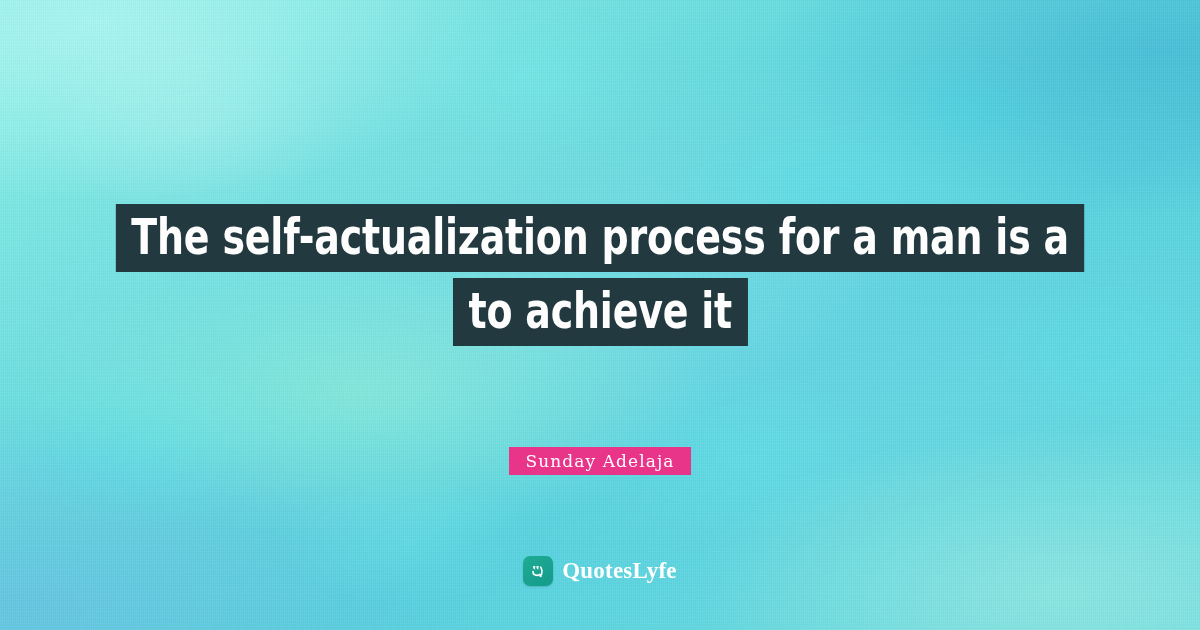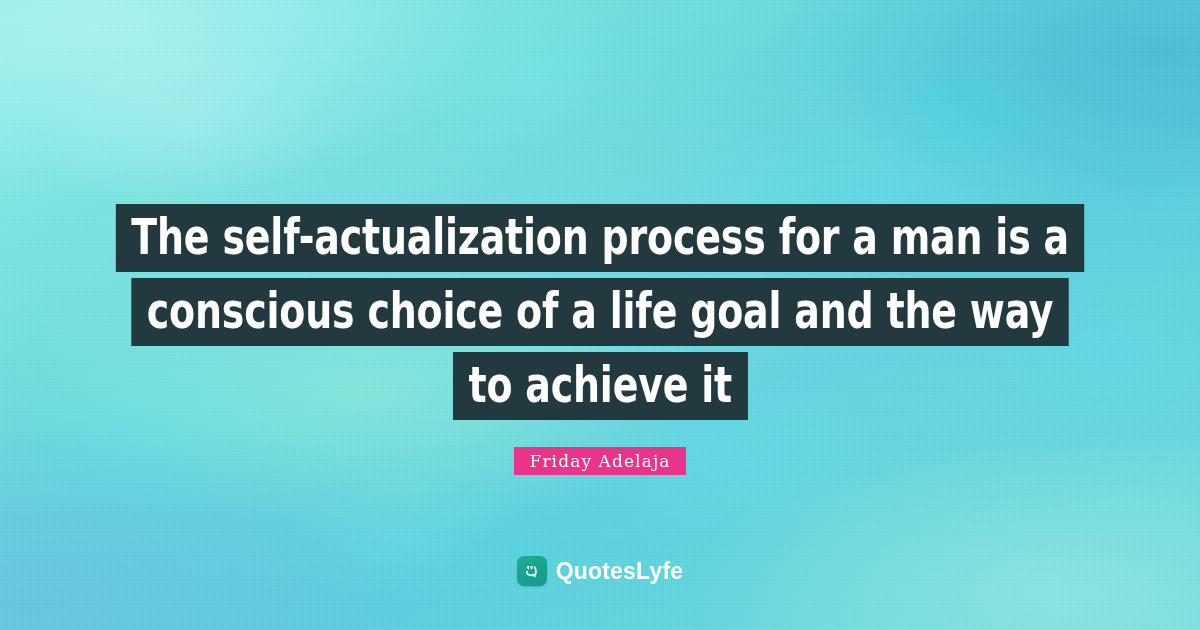--- a/index.html
+++ b/index.html
@@ -128,21 +128,21 @@
     height: 30px;
     border-radius: 7px;
     background: linear-gradient(145deg, #1fab93 0%, #149b8c 100%);
     display: flex;
     align-items: center;
     justify-content: center;
     flex: 0 0 auto;
     box-shadow: 0 1px 2px rgba(0,0,0,0.15);
   }
   #brand-name {
-    font-family: Liberation Sans, sans-serif;
+    font-family: Liberation Serif, serif;
     font-weight: bold;
     font-size: 23px;
     line-height: 30px;
     color: #ffffff;
     letter-spacing: 0.2px;
     white-space: nowrap;
   }
 </style>
 </head>
 <body>
@@ -152,29 +152,26 @@
   <div class="bg-layer bg-base"></div>
   <div class="bg-layer bg-blotch"></div>
   <div class="bg-layer bg-grain"></div>
   <div class="bg-layer bg-wash"></div>
 
   <div id="quote-block">
     <div class="quote-line">
       <span class="quote-text">The self-actualization process for a man is a</span>
     </div>
     <div class="quote-line">
-      <span class="quote-text">conscious choice of a life goal and the way</span>
-    </div>
-    <div class="quote-line">
       <span class="quote-text">to achieve it</span>
     </div>
   </div>
 
   <div id="author-row">
-    <span id="author-badge">Friday Adelaja</span>
+    <span id="author-badge">Sunday Adelaja</span>
   </div>
 
   <div id="brand-row">
     <span id="brand-logo-icon">
       <svg width="20" height="20" viewBox="0 0 24 24" aria-hidden="true">
         <path d="M6.2 6.0 h2.5 v2.1 h-1.0 q0.0 0.9 0.9 1.0 v1.0 q-2.4 -0.1 -2.4 -2.4 z" fill="#ffffff"></path>
         <path d="M10.2 6.0 h2.5 v2.1 h-1.0 q0.0 0.9 0.9 1.0 v1.0 q-2.4 -0.1 -2.4 -2.4 z" fill="#ffffff"></path>
         <path d="M6.0 12.6 q0.0 4.6 5.0 4.6 q2.1 0 3.4 -1.1" fill="none" stroke="#ffffff" stroke-width="1.9" stroke-linecap="round"></path>
         <path d="M15.2 7.4 q1.6 2.2 1.6 5.4 q0 3.4 -2.4 5.3" fill="none" stroke="#ffffff" stroke-width="1.9" stroke-linecap="round"></path>
         <path d="M14.4 18.1 l2.4 -0.4 l-1.1 2.2 z" fill="#ffffff"></path>

